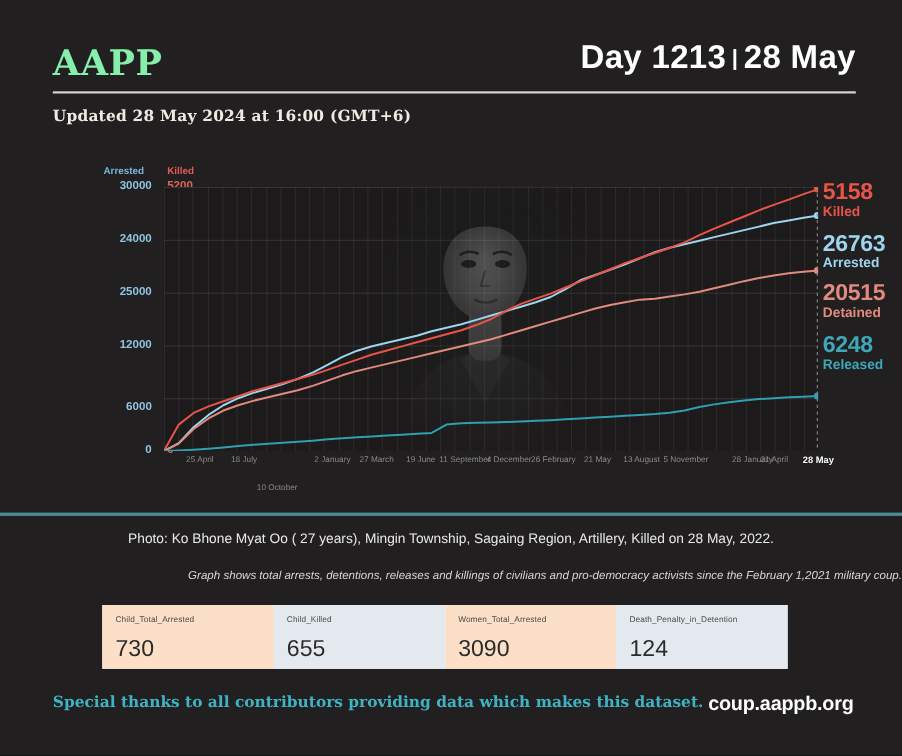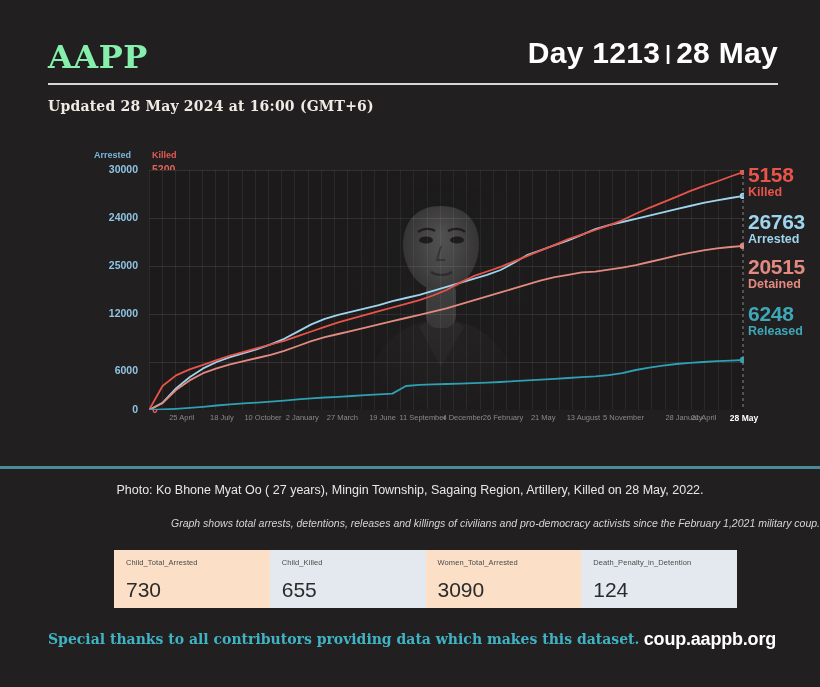--- a/index.html
+++ b/index.html
@@ -151,21 +151,20 @@
     font-size: 10.5px; font-style: italic; color: #d6d6d6;
   }
 
   
   .cards {
     position: absolute;
     left: 93px; top: 550px;
     width: 623px; height: 58px;
     display: flex;
     background: #ffffff;
-    margin-left: 21px;
   }
   .card {
     flex: 1 1 0;
     position: relative;
     padding: 8px 12px 0 12px;
     overflow: hidden;
   }
   .card.peach { background: #fbdfc6; }
   .card.blue  { background: #e4e9ef; }
   .card .card-title {
@@ -328,21 +327,21 @@
           <circle cx="594" cy="75.9" r="3.2" fill="#e28a80"></circle>
           <polyline points="0.0,240.0 13.5,239.5 27.0,238.8 40.6,237.9 54.1,236.8 67.6,235.5 81.1,234.4 94.7,233.4 108.2,232.6 121.7,231.6 135.2,230.6 148.8,229.4 162.3,228.4 175.8,227.5 189.3,226.8 202.8,226.0 216.4,225.2 229.9,224.4 243.4,223.6 256.9,216.0 270.5,214.8 284.0,214.4 297.5,214.0 311.0,213.6 324.5,213.2 338.1,212.6 351.6,212.0 365.1,211.2 378.6,210.4 392.2,209.6 405.7,208.8 419.2,208.0 432.7,207.2 446.3,206.4 459.8,205.2 473.3,203.2 486.8,200.0 500.3,197.6 513.9,195.6 527.4,194.0 540.9,192.8 554.4,192.0 568.0,191.2 581.5,190.6 595.0,190.0" fill="none" stroke="#2f9fb3" stroke-width="1.8" stroke-linejoin="round"></polyline>
           <circle cx="594" cy="190.0" r="3.2" fill="#2f9fb3"></circle>
           <line x1="594" y1="0" x2="594" y2="240" stroke="#8a8a8a" stroke-width="1" stroke-dasharray="3 3"></line>
         </svg>
     </div>
 
     <div class="xticks" id="xticks">
         <div class="xtick" style="left: 32.725px;">25 April</div>
         <div class="xtick" style="left: 72.8875px;">18 July</div>
-        <div class="xtick" style="left: 114px;">10 October</div>
+        <div class="xtick" style="left: 103px; margin-top: 25px;">10 October</div>
         <div class="xtick" style="left: 153.212px;">2 January</div>
         <div class="xtick" style="left: 193.375px;">27 March</div>
         <div class="xtick" style="left: 233.537px;">19 June</div>
         <div class="xtick" style="left: 273.7px;">11 September</div>
         <div class="xtick" style="left: 313.863px;">4 December</div>
         <div class="xtick" style="left: 354.025px;">26 February</div>
         <div class="xtick" style="left: 394.188px;">21 May</div>
         <div class="xtick" style="left: 434.35px;">13 August</div>
         <div class="xtick" style="left: 474.512px;">5 November</div>
         <div class="xtick" style="left: 535px;">28 January</div>

